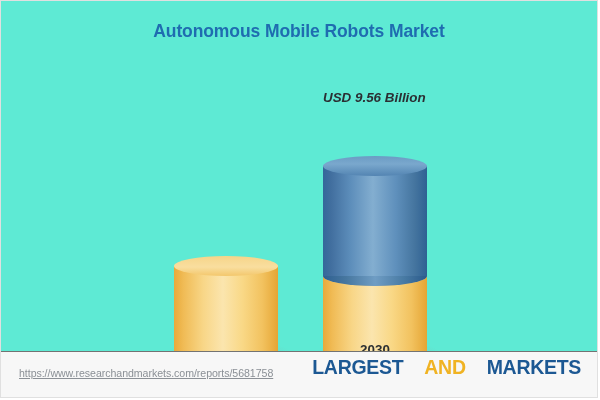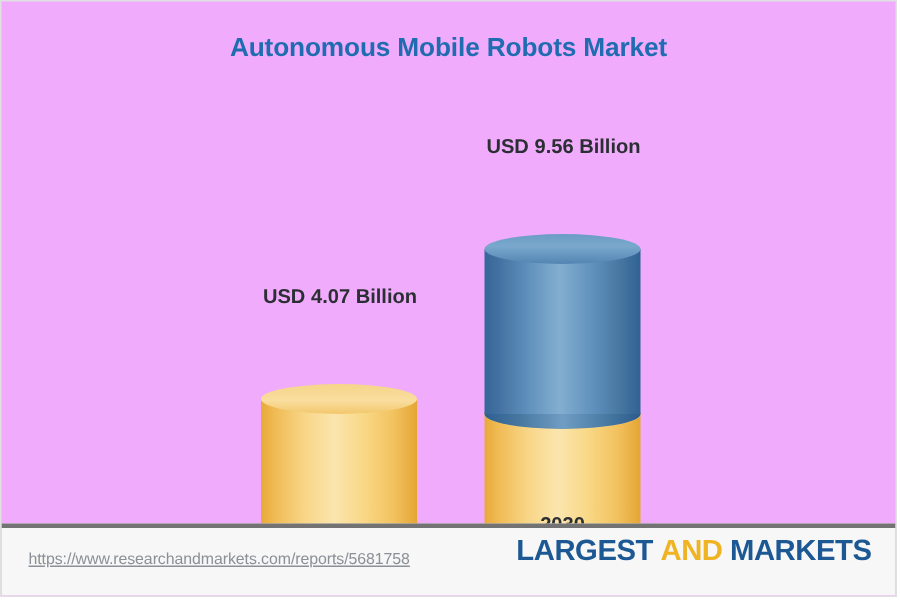--- a/index.html
+++ b/index.html
@@ -12,21 +12,21 @@
     height: 400px;
     overflow: hidden;
     font-family: "Liberation Sans", sans-serif;
   }
 
   #infographic {
     position: relative;
     width: 598px;
     height: 398px;
     box-sizing: border-box;
-    background: #f0abfc;
+    background: #5eead4;
     border: 1px solid #e0e0e0;
     overflow: hidden;
   }
 
   
   .header {
     position: absolute;
     top: 20px;
     left: 0;
     width: 100%;
@@ -129,45 +129,46 @@
   }
   .seg-blue .cyl-cap {
     background: linear-gradient(to bottom,
        #6b9cc4 0%, #7aa8cd 40%, #5384b2 100%);
   }
 
   
   .value-label {
     position: absolute;
     width: 100%;
-    text-align: right;
+    text-align: left;
     font-size: 13.4px;
     font-weight: bold;
     color: #2b2f33;
     white-space: nowrap;
+    font-style: italic;
   }
 
   
   .cat-label {
     position: absolute;
     width: 100%;
     text-align: center;
     font-size: 13.4px;
     font-weight: bold;
     color: #2b2f33;
   }
 
   
   .footer {
     position: absolute;
     left: 0;
     bottom: 0;
     width: 100%;
     height: 45px;
-    border-top: 3px solid #737373;
+    border-top: 1px solid #737373;
     background: #f7f7f7;
   }
   .footer-url {
     position: absolute;
     left: 18px;
     top: 15px;
     font-size: 10.6px;
     color: #8b9096;
     letter-spacing: -0.05px;
   }
@@ -203,21 +204,20 @@
   <div class="header">
     <div class="chart-title">Autonomous Mobile Robots Market</div>
   </div>
 
   <div class="plot">
 
     <div class="bar-group" style="left:173px; width:104px; height:132px;">
 
       <div class="ground-shadow" style="left:-6px; width:122px; height:22px; bottom:-10px;"></div>
 
-      <div class="value-label" style="top:-31px;">USD 4.07 Billion</div>
 
       <div class="cylinder" style="left:0; bottom:0; width:104px; height:87px;">
 
         <div class="cyl-seg seg-yellow" style="top:0; height:87px;">
           <div class="cyl-bottom" style="bottom:-10px; height:20px;"></div>
           <div class="cyl-body"></div>
           <div class="cyl-cap" style="top:-10px; height:20px;"></div>
         </div>
       </div>
 
@@ -246,17 +246,17 @@
 
       <div class="cat-label" style="bottom:-4px;">2030</div>
     </div>
 
   </div>
 
   <div class="footer">
     <a class="footer-url" href="#">https://www.researchandmarkets.com/reports/5681758</a>
 
     <div class="logo">
-      <div class="logo-main"><span>LARGEST</span><span class="logo-and" style="margin:0 5px;">AND</span><span>MARKETS</span></div>
+      <div class="logo-main"><span>LARGEST</span><span class="logo-and" style="margin:0 21px;">AND</span><span>MARKETS</span></div>
     </div>
   </div>
 
 </div>
 
 </body></html>

